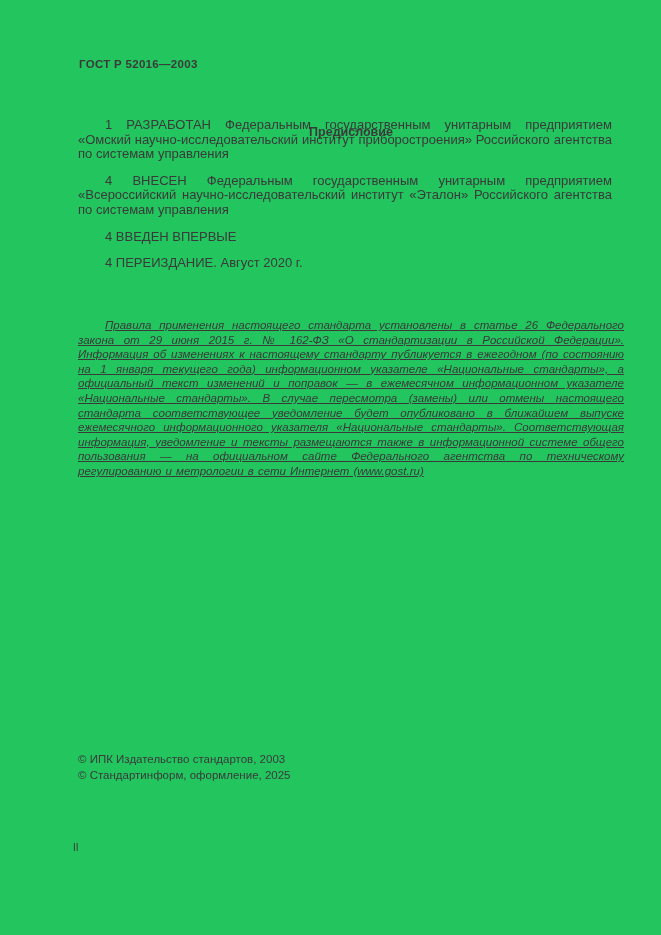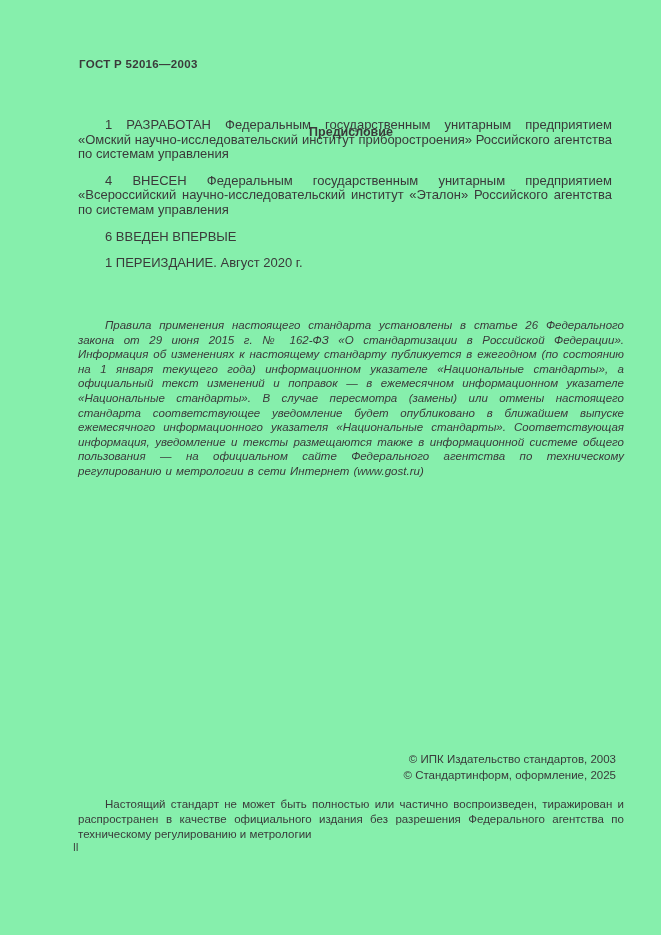--- a/index.html
+++ b/index.html
@@ -4,21 +4,21 @@
 <style>
   html, body {
     margin: 0;
     padding: 0;
     background: #e9e9e9;
   }
   .page {
     position: relative;
     width: 661px;
     height: 935px;
-    background: #86efac;
+    background: #22c55e;
     font-family: "Liberation Sans", sans-serif;
     color: #3a3a3a;
     overflow: hidden;
   }
   .doc-header {
     position: absolute;
     left: 79px;
     top: 58px;
     font-size: 11.5px;
     font-weight: bold;
@@ -51,27 +51,27 @@
     position: absolute;
     left: 78px;
     top: 318px;
     width: 546px;
     font-style: italic;
     font-size: 11.5px;
     line-height: 14.6px;
     text-align: justify;
     text-indent: 27px;
     word-spacing: 1px;
+    text-decoration: underline;
   }
   .copyright {
     position: absolute;
     left: 78px;
     top: 752px;
     width: 538px;
-    text-align: right;
     font-size: 11.5px;
     line-height: 15.5px;
   }
   .restriction {
     position: absolute;
     left: 78px;
     top: 797px;
     width: 546px;
     font-size: 11.5px;
     line-height: 14.8px;
@@ -90,28 +90,27 @@
 
 <div class="page">
 
   <div class="doc-header">ГОСТ Р 52016—2003</div>
 
   <div class="doc-title">Предисловие</div>
 
   <div class="foreword">
     <p>1 РАЗРАБОТАН Федеральным государственным унитарным предприятием «Омский научно-исследовательский институт приборостроения» Российского агентства по системам управления</p>
     <p>4 ВНЕСЕН Федеральным государственным унитарным предприятием «Всероссийский научно-исследовательский институт «Эталон» Российского агентства по системам управления</p>
-    <p>6 ВВЕДЕН ВПЕРВЫЕ</p>
-    <p>1 ПЕРЕИЗДАНИЕ. Август 2020 г.</p>
+    <p>4 ВВЕДЕН ВПЕРВЫЕ</p>
+    <p>4 ПЕРЕИЗДАНИЕ. Август 2020 г.</p>
   </div>
 
   <div class="legal-notice">Правила применения настоящего стандарта установлены в статье 26 Федерального закона от 29 июня 2015 г. № 162-ФЗ «О стандартизации в Российской Федерации». Информация об изменениях к настоящему стандарту публикуется в ежегодном (по состоянию на 1 января текущего года) информационном указателе «Национальные стандарты», а официальный текст изменений и поправок — в ежемесячном информационном указателе «Национальные стандарты». В случае пересмотра (замены) или отмены настоящего стандарта соответствующее уведомление будет опубликовано в ближайшем выпуске ежемесячного информационного указателя «Национальные стандарты». Соответствующая информация, уведомление и тексты размещаются также в информационной системе общего пользования — на официальном сайте Федерального агентства по техническому регулированию и метрологии в сети Интернет (www.gost.ru)</div>
 
   <div class="copyright">
     <div>© ИПК Издательство стандартов, 2003</div>
     <div>© Стандартинформ, оформление, 2025</div>
   </div>
 
-  <div class="restriction">Настоящий стандарт не может быть полностью или частично воспроизведен, тиражирован и распространен в качестве официального издания без разрешения Федерального агентства по техническому регулированию и метрологии</div>
 
   <div class="page-number">II</div>
 
 </div>
 
 </body></html>

